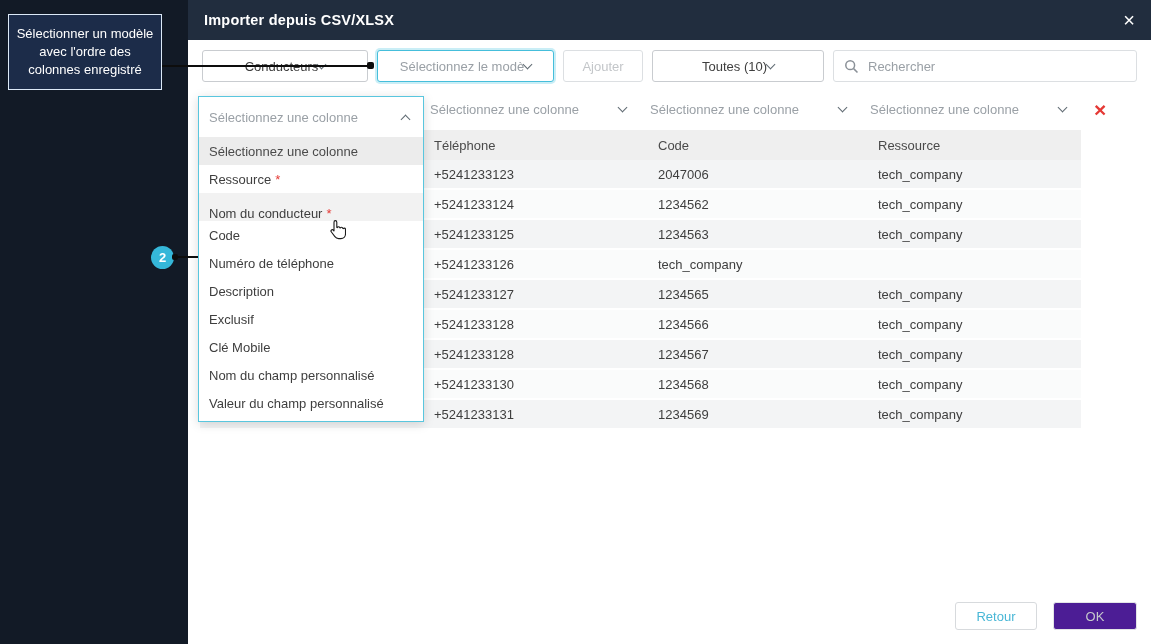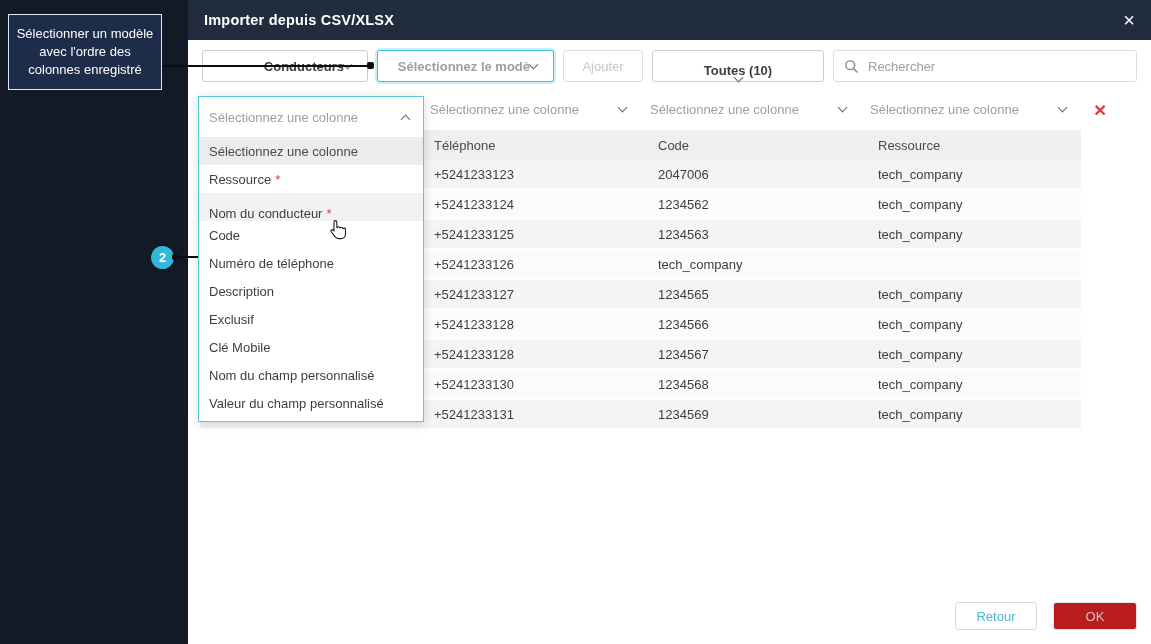--- a/index.html
+++ b/index.html
@@ -22,28 +22,28 @@
 
   
   .dialog { position: absolute; left: 188px; top: 0; width: 963px; height: 644px; background: #fff; z-index: 1; }
   .dlg-header { height: 40px; background: #212d3e; display: flex; align-items: center; padding: 0 16px; gap: 32px; }
   .dlg-title { color: #fff; font-size: 14.5px; font-weight: bold; letter-spacing: .2px; }
   .dlg-close { margin-left: auto; color: #fff; font-size: 20px; line-height: 1; cursor: pointer; }
 
   
   .toolbar { display: flex; align-items: center; gap: 9px; padding: 10px 14px 0 14px; }
   .select, .btn, .search { height: 32px; border-radius: 3px; font-size: 13px; background: #fff; }
-  .select { display: flex; align-items: center; justify-content: flex-end;
-    padding: 0 16px; border: 1px solid #c9ccd0; color: #3e3e3e; cursor: pointer; font-weight: bold; }
+  .select { display: flex; align-items: center; justify-content: center;
+    padding: 0 16px; border: 1px solid #c9ccd0; color: #3e3e3e; cursor: pointer; }
   .type-select { width: 166px; }
   .template-select { width: 177px; border: 1px solid #45bedb; box-shadow: 0 0 0 2px rgba(104,207,228,.35); }
   .ph { color: #9aa0a6; white-space: nowrap; overflow: hidden; }
   .btn { border: 1px solid #dcdfe2; color: #c3c6c9; cursor: pointer; font-family: inherit; }
   .add-btn { width: 80px; }
-  .filter-select { width: 172px; flex-direction: column; }
+  .filter-select { width: 172px; }
   .search { flex: 1; border: 1px solid #dcdfe2; display: flex; align-items: center; gap: 7px; padding: 0 10px; }
   .search-input { border: none; outline: none; flex: 1; font-size: 13px; font-family: inherit; color: #3e3e3e; background: transparent; }
   .search-input::placeholder { color: #9aa0a6; }
 
   .chev { width: 7px; height: 7px; border-right: 1.6px solid #5f6a72; border-bottom: 1.6px solid #5f6a72; display: inline-block; flex: 0 0 auto; }
   .chev.down { transform: rotate(45deg); margin-top: -4px; }
   .chev.up { transform: rotate(-135deg); margin-top: 4px; }
 
   
   .colrow { display: flex; align-items: center; padding: 16px 14px 0 12px; }
@@ -74,21 +74,21 @@
   .dd-item.selected { background: #ececec; color: #4a4a4a; }
   .dd-item.hover { background: #f2f2f2; align-items: flex-end; }
   .dd-item .req { display: none; color: #e53935; margin-left: 4px; }
   .dd-item.required .req { display: inline; }
   .cursor { position: absolute; left: 130px; top: 122px; z-index: 12; }
 
   
   .footer { position: absolute; right: 14px; bottom: 14px; display: flex; gap: 16px; }
   .btn-retour { width: 82px; height: 28px; border: 1px solid #d7dadd; border-radius: 3px; background: #fff;
     color: #49b7d6; font-size: 13px; cursor: pointer; font-family: inherit; }
-  .btn-ok { width: 84px; height: 28px; border: 1px solid #e3e5e7; border-radius: 3px; background: #b91c1c;
+  .btn-ok { width: 84px; height: 28px; border: 1px solid #e3e5e7; border-radius: 3px; background: #4c1d95;
     color: #c6c9cc; font-size: 13px; cursor: default; font-family: inherit; }
 </style>
 </head>
 <body>
 
 <div class="screen">
 
   <div class="callout">
     <span>Sélectionner un modèle avec l'ordre des colonnes enregistré</span>
   </div>

